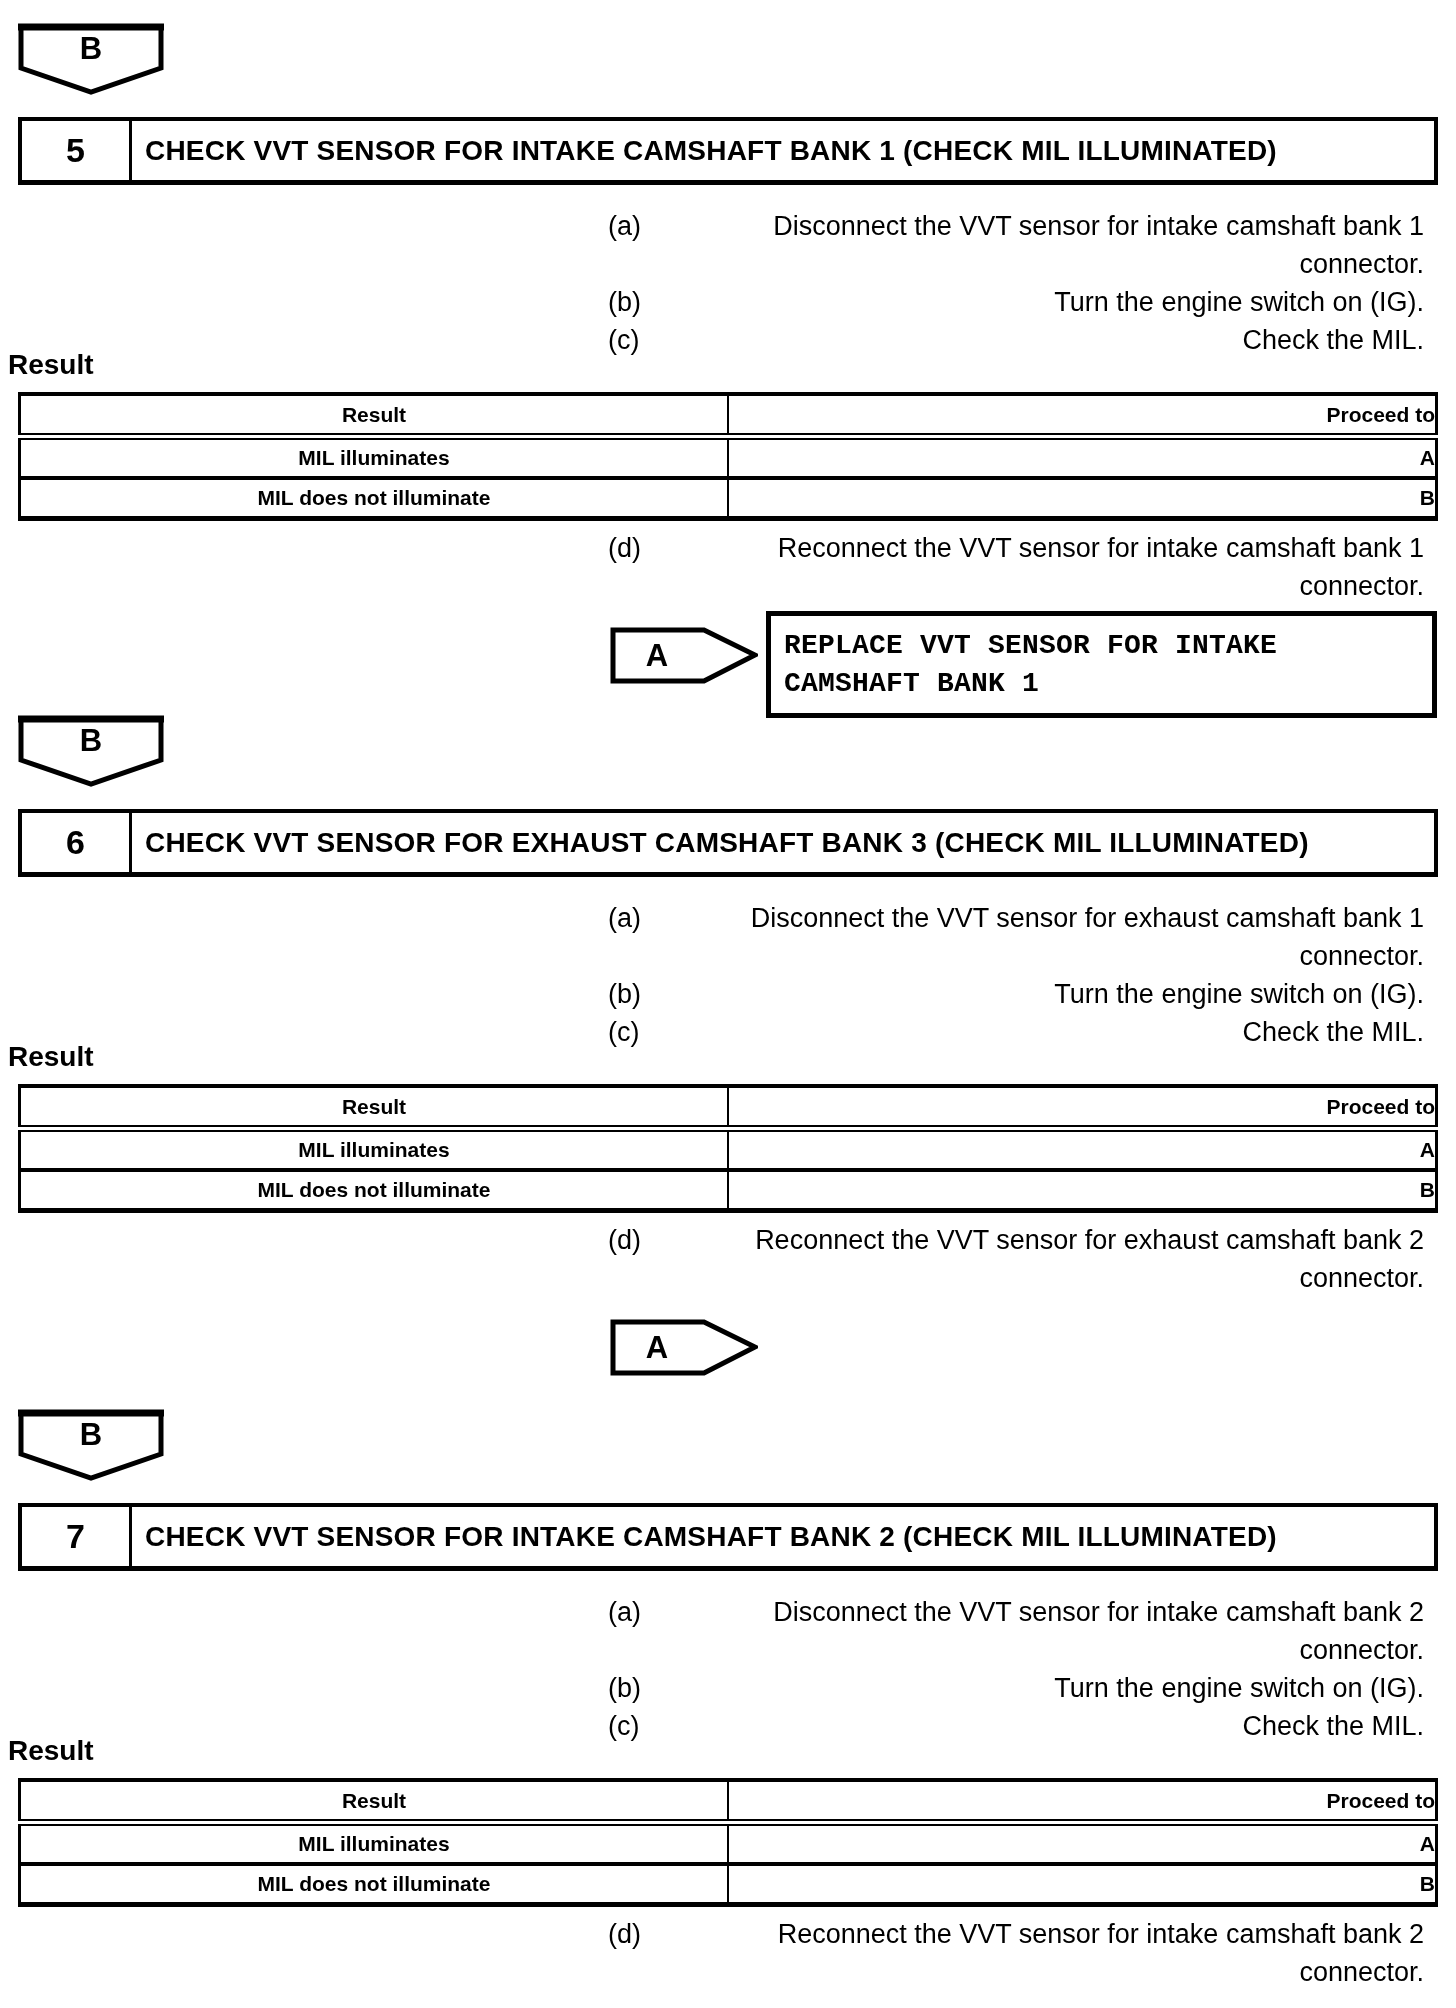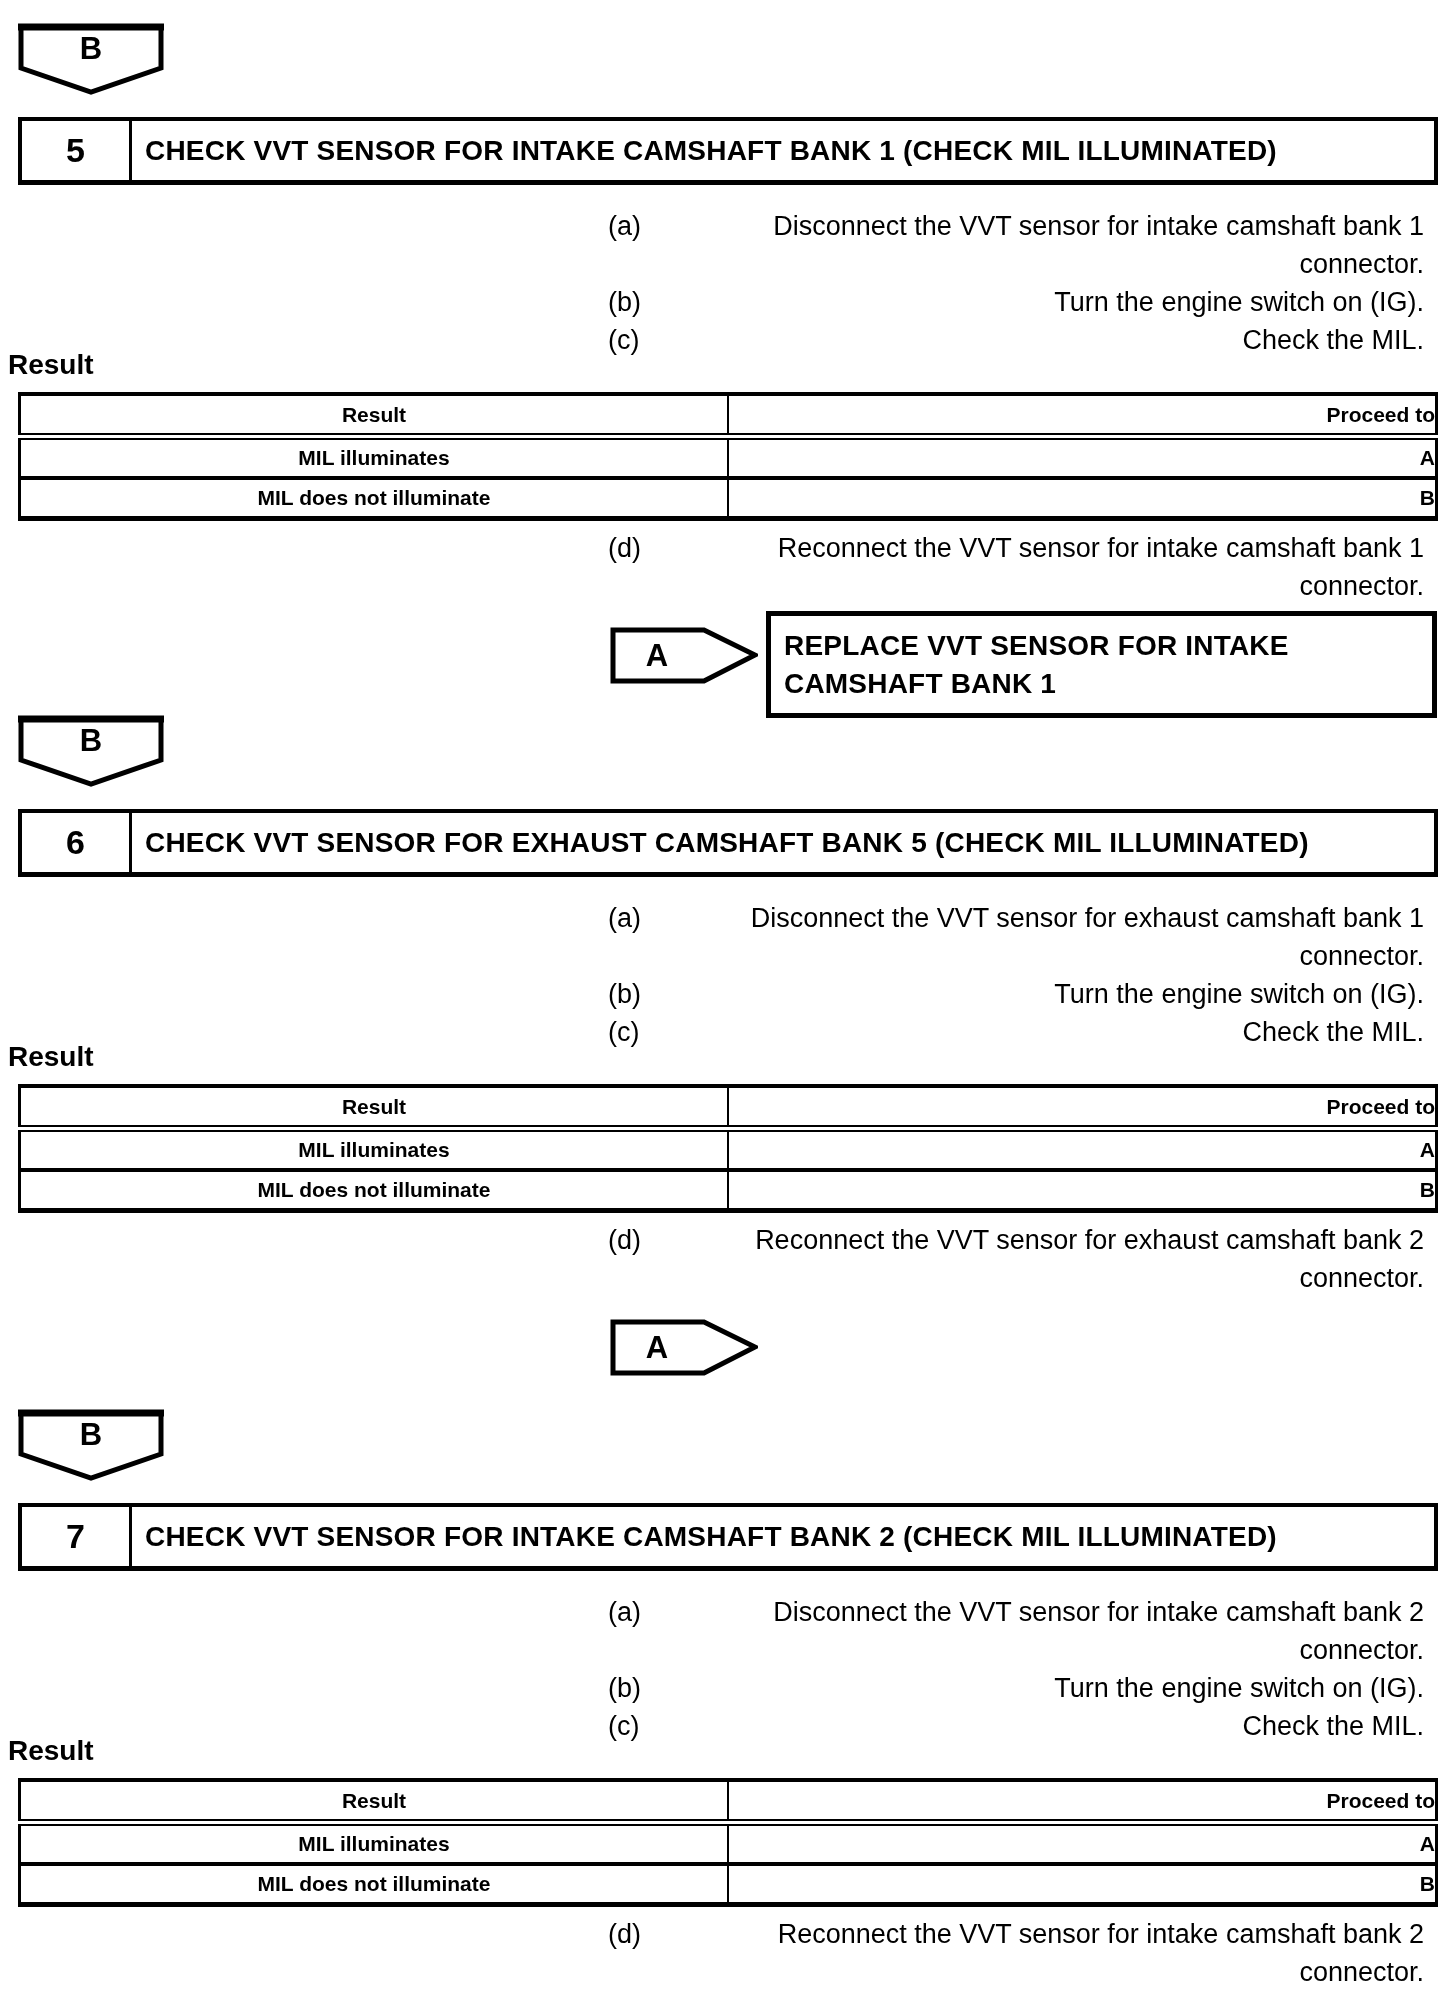--- a/index.html
+++ b/index.html
@@ -73,21 +73,21 @@
   
   .outcome { position: absolute; left: 610px; top: 588px; display: flex; align-items: flex-start; }
   .a-badge { position: relative; width: 148px; height: 58px; flex: 0 0 148px; margin-top: 16px; }
   .a-badge svg { position: absolute; left: 0; top: 0; }
   .a-badge .badge-letter {
     position: absolute; left: 0; top: 10px; width: 94px;
     text-align: center; font-size: 31px; font-weight: bold; line-height: 38px;
   }
   .outcome-box {
     box-sizing: border-box; margin-left: 8px; width: 671px; min-height: 104px;
-    border: 5px solid #000; padding: 11px 0 10px 13px; background: #fff;
+    border: 5px solid #000; padding: 11px 0 10px 13px; background: #fff; font-family: Liberation Mono, monospace;
   }
   .outcome-text {
     display: block; width: 575px;
     font-size: 28px; font-weight: bold; line-height: 38px; letter-spacing: 0.2px;
   }
 </style>
 </head>
 <body>
 
 <div class="page">
@@ -159,21 +159,21 @@
   <div class="section" style="top:715px; height:694px;">
     <div class="b-badge">
       <svg width="146" height="72" viewBox="0 0 146 72">
         <polygon points="3,4 143,4 143,45 73,69 3,45" fill="#ffffff" stroke="#000000" stroke-width="5" stroke-linejoin="miter"></polygon>
         <line x1="0" y1="4" x2="146" y2="4" stroke="#000000" stroke-width="7"></line>
       </svg>
       <span class="badge-letter">B</span>
     </div>
     <div class="step-header">
       <div class="step-number">6</div>
-      <div class="step-title">CHECK VVT SENSOR FOR EXHAUST CAMSHAFT BANK 5 (CHECK MIL ILLUMINATED)</div>
+      <div class="step-title">CHECK VVT SENSOR FOR EXHAUST CAMSHAFT BANK 3 (CHECK MIL ILLUMINATED)</div>
     </div>
     <div class="substeps">
       <div class="substep">
         <span class="substep-label">(a)</span>
         <span class="substep-text">Disconnect the VVT sensor for exhaust camshaft bank 1 connector.</span>
       </div>
       <div class="substep">
         <span class="substep-label">(b)</span>
         <span class="substep-text">Turn the engine switch on (IG).</span>
       </div>

